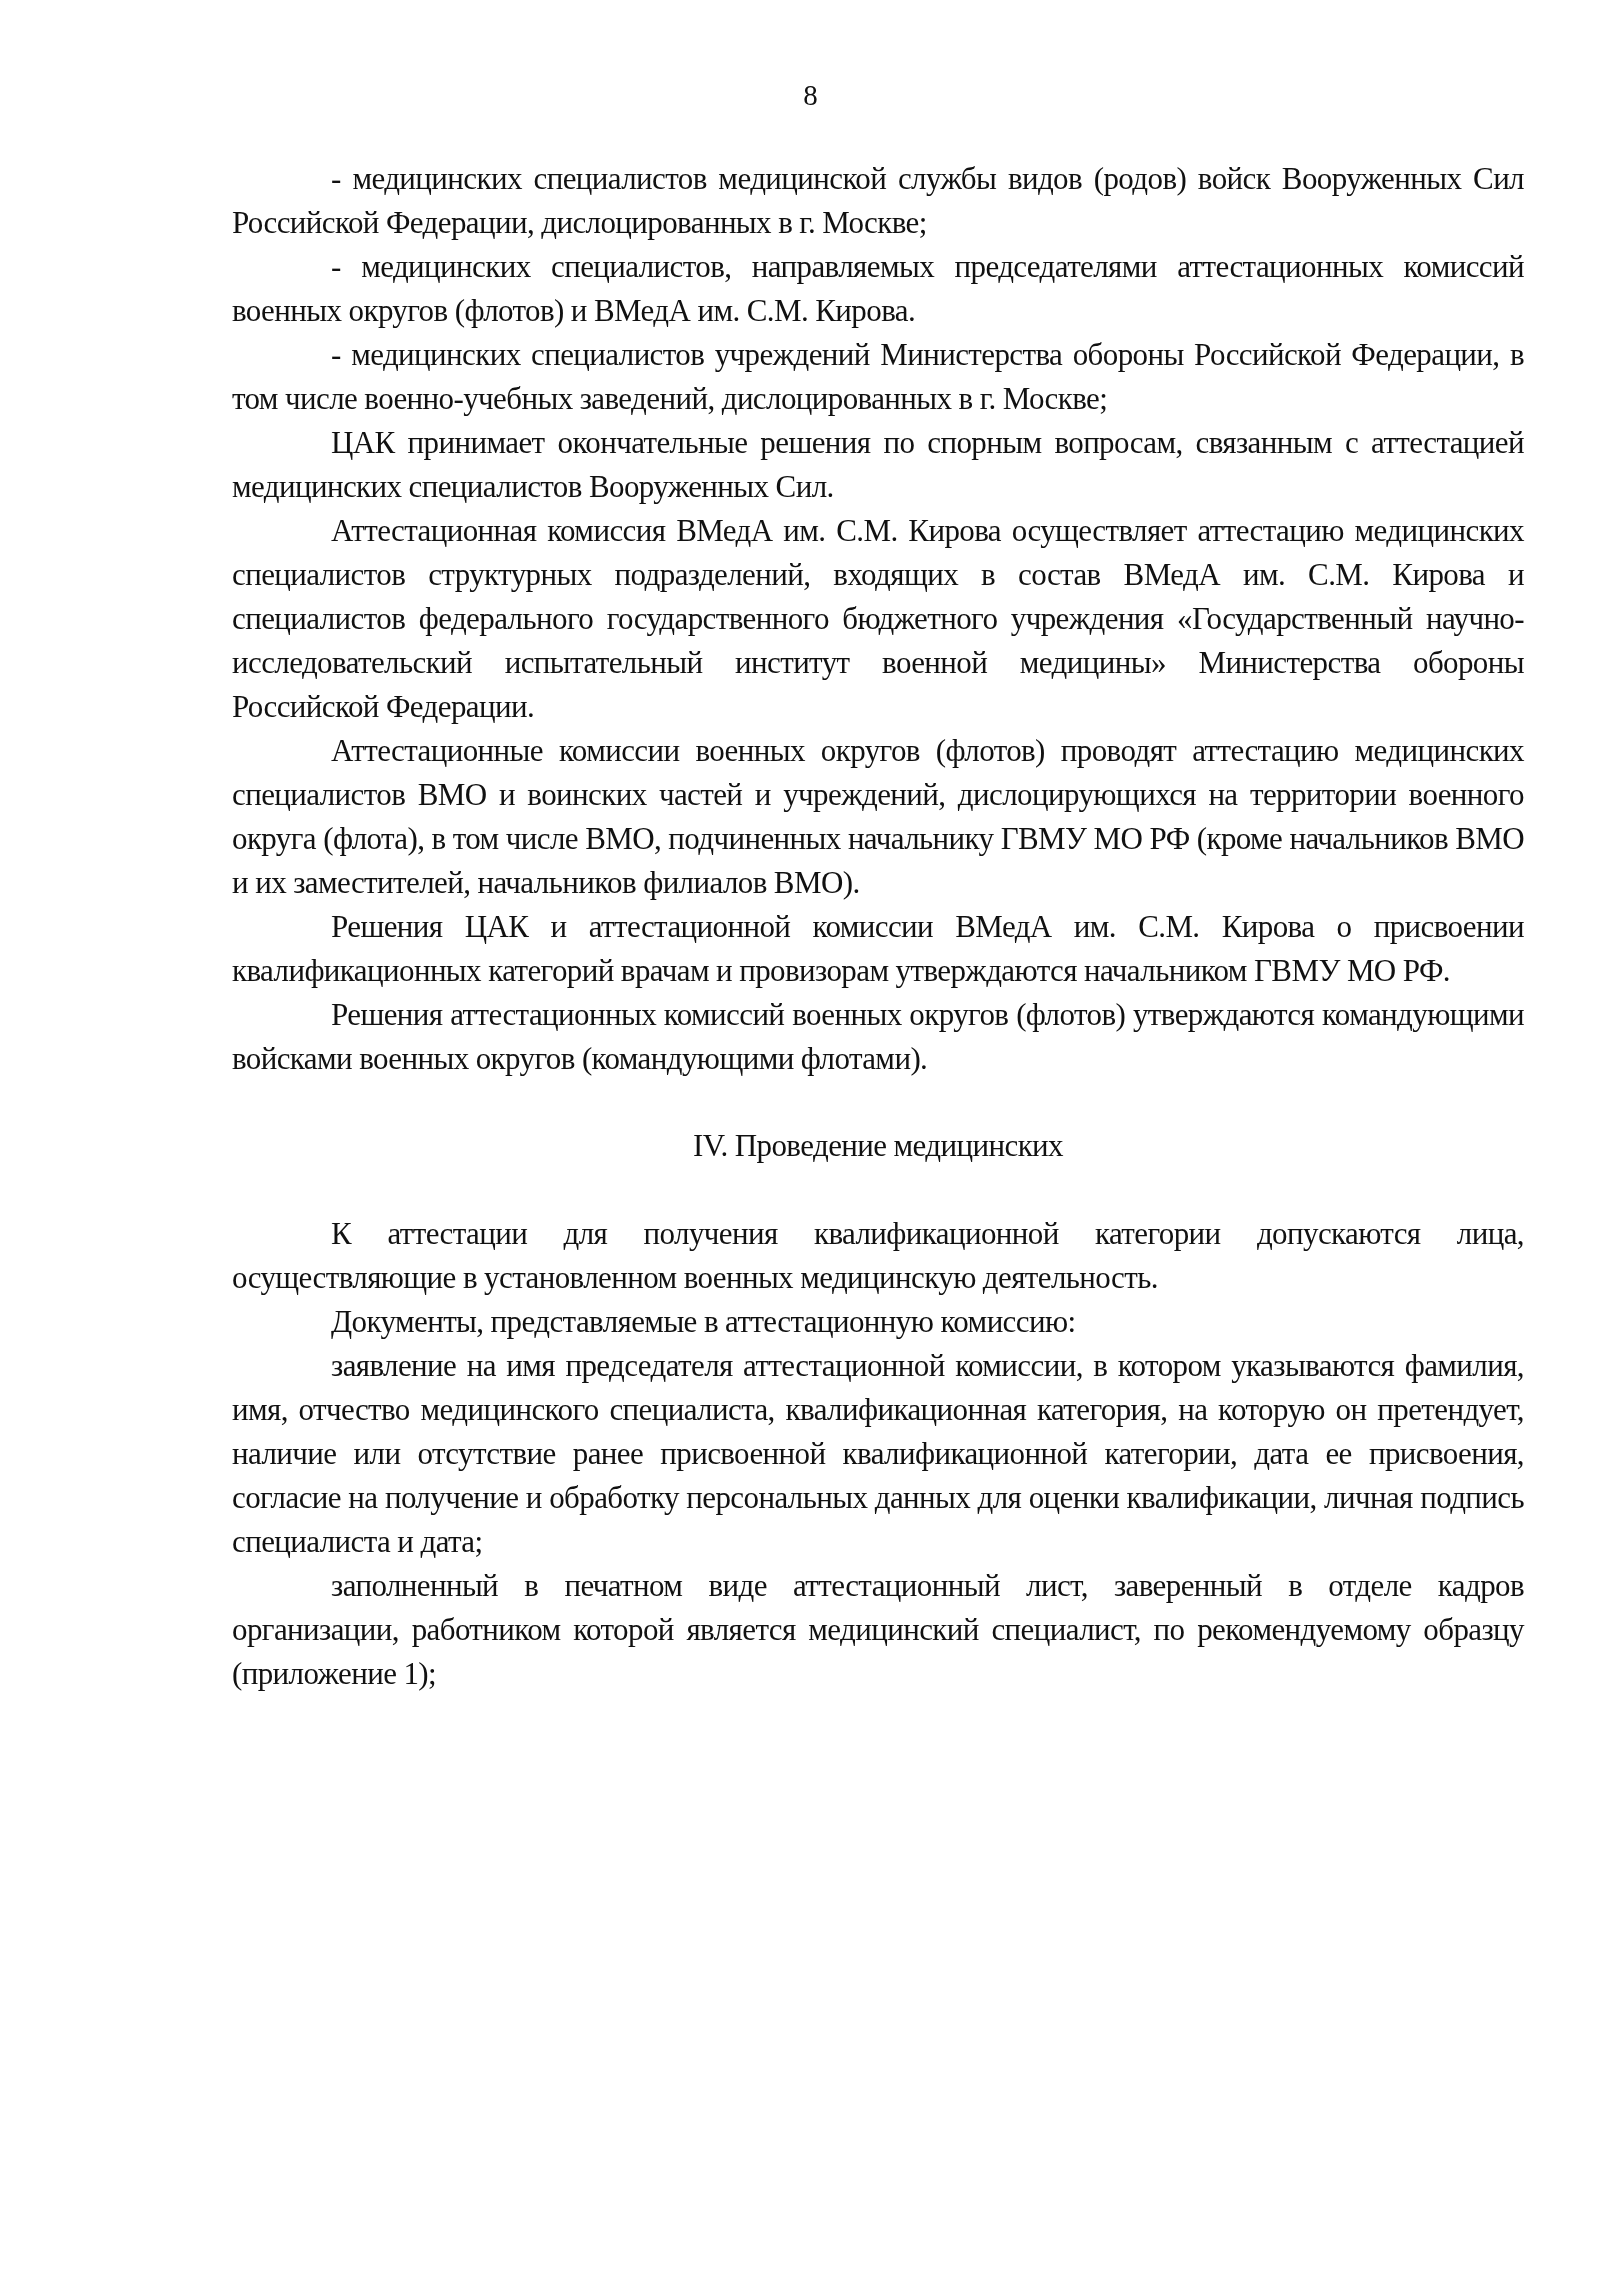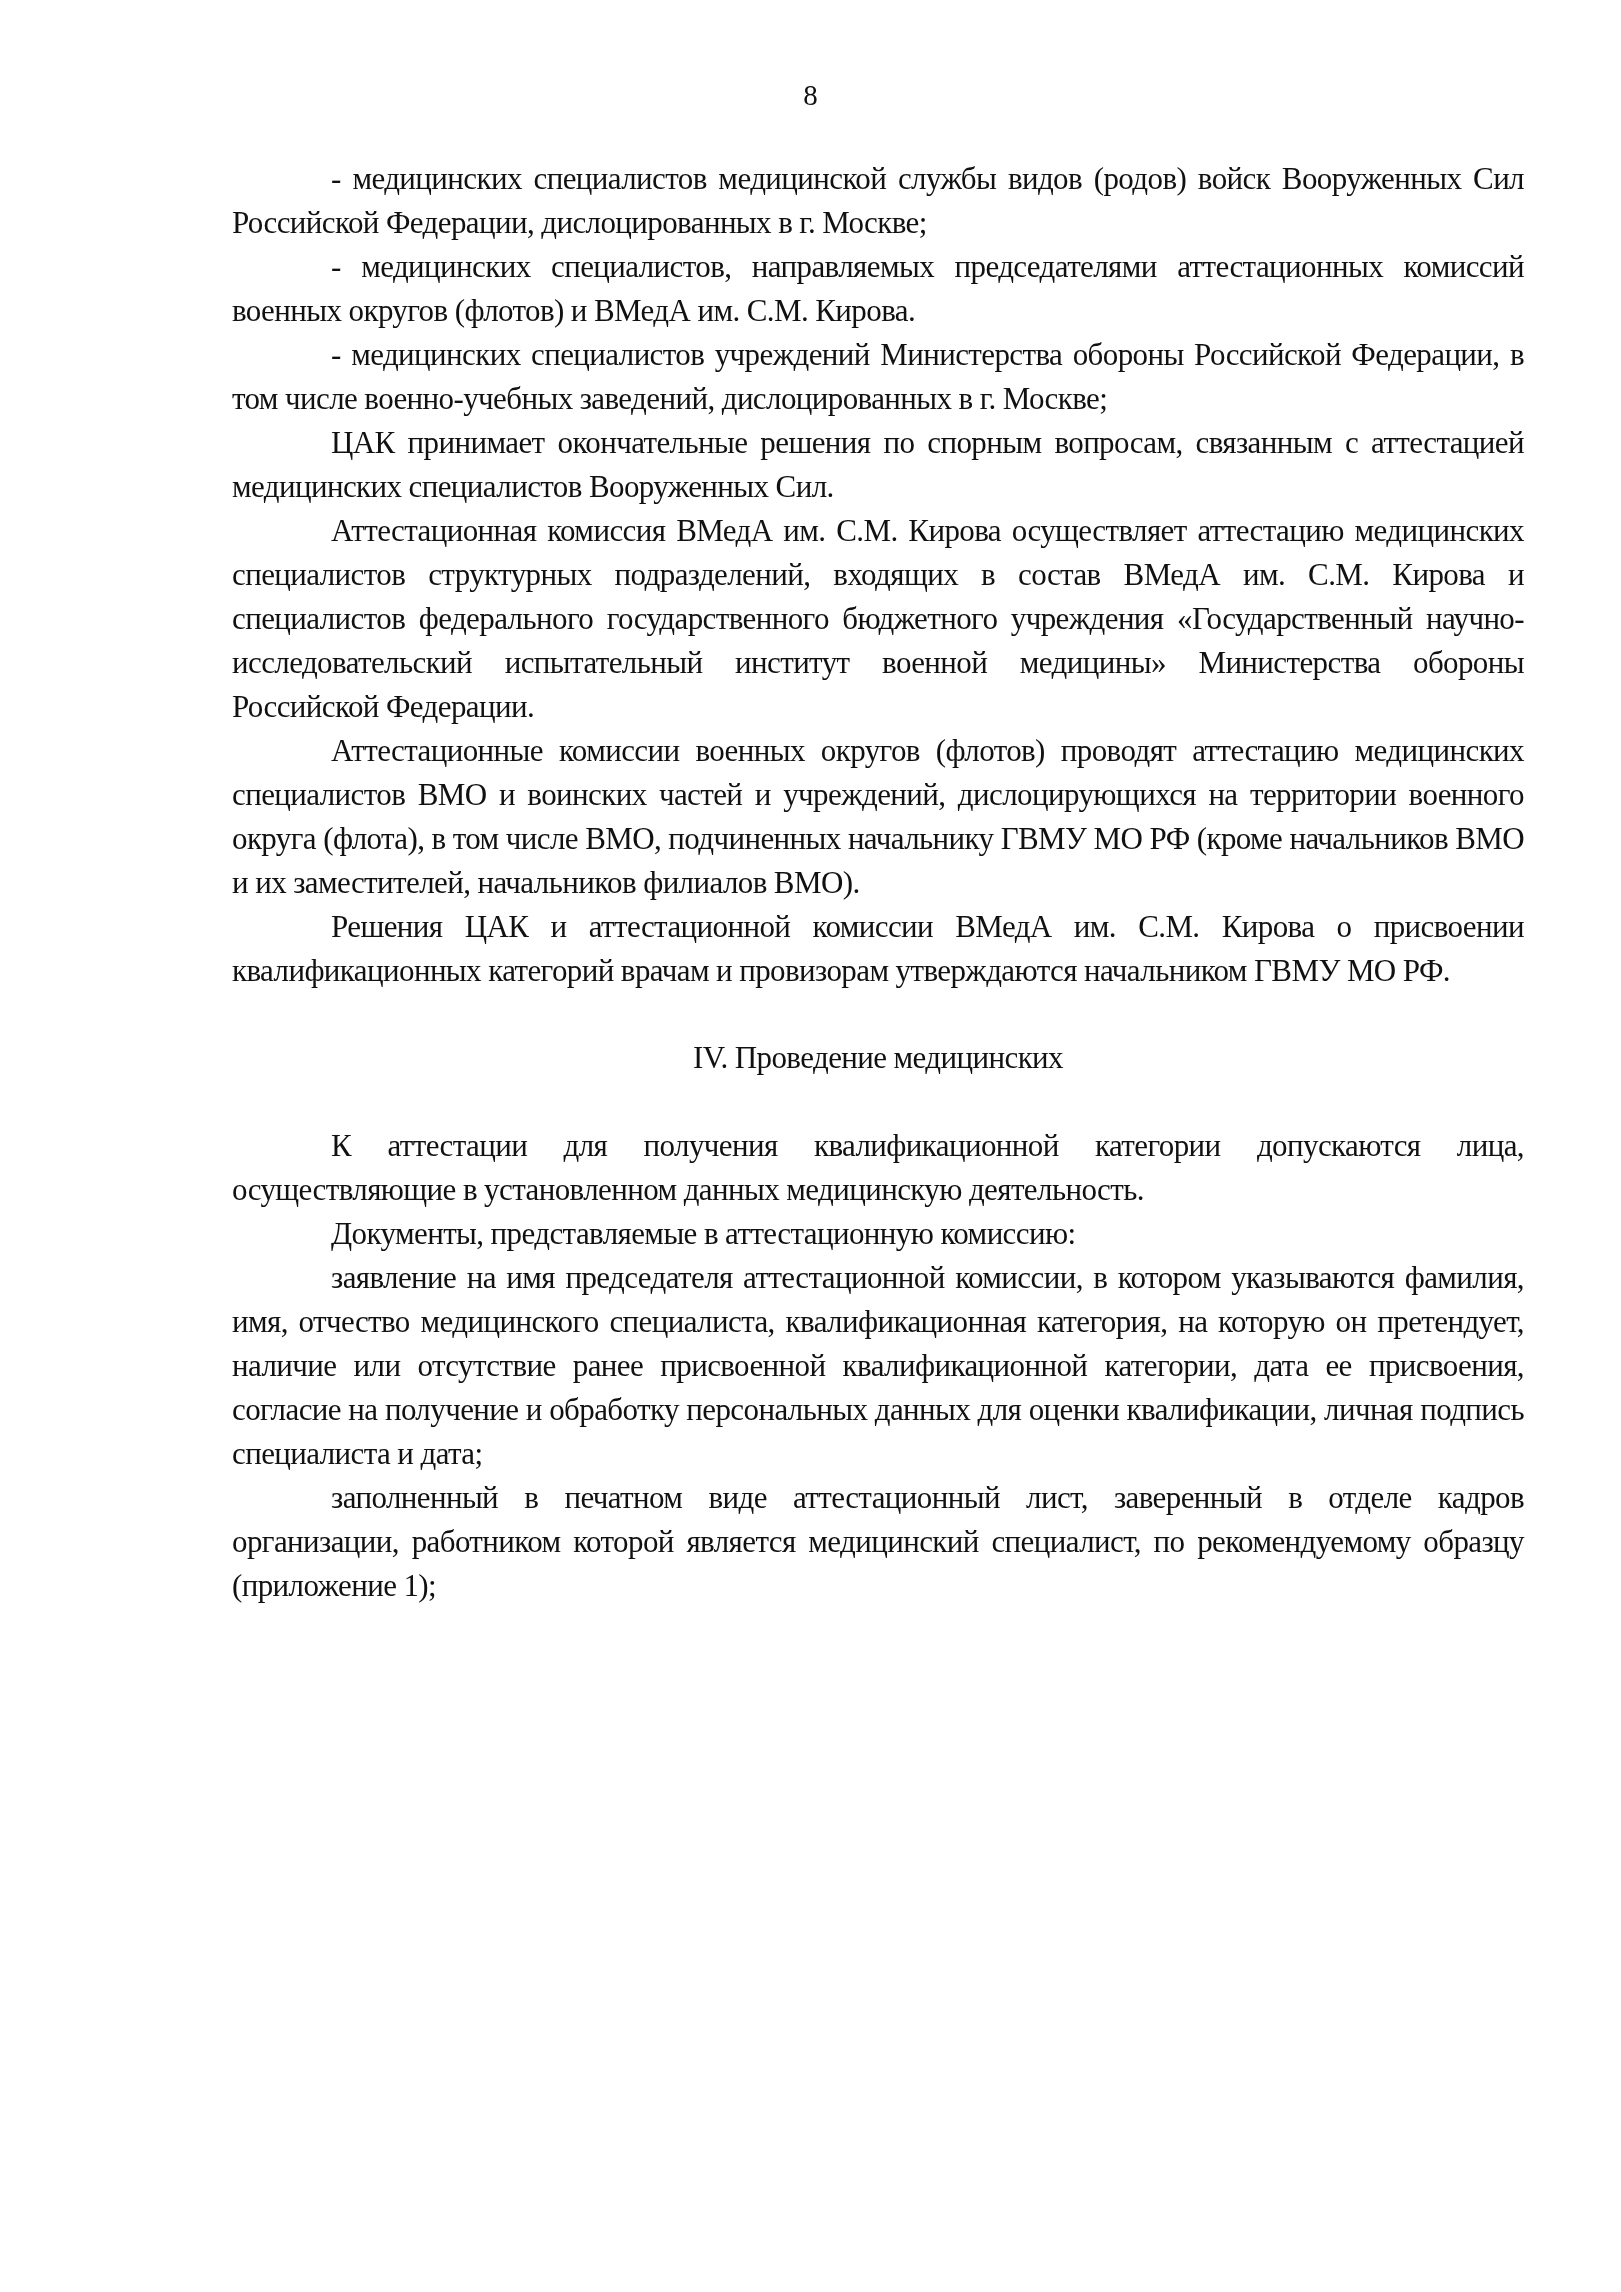--- a/index.html
+++ b/index.html
@@ -30,22 +30,23 @@
   <div class="page-number">8</div>
 
   <div class="body">
     <p class="para">- медицинских специалистов медицинской службы видов (родов) войск Вооруженных Сил Российской Федерации, дислоцированных в г. Москве;</p>
     <p class="para">- медицинских специалистов, направляемых председателями аттестационных комиссий военных округов (флотов) и ВМедА им. С.М. Кирова.</p>
     <p class="para">- медицинских специалистов учреждений Министерства обороны Российской Федерации, в том числе военно-учебных заведений, дислоцированных в г. Москве;</p>
     <p class="para">ЦАК принимает окончательные решения по спорным вопросам, связанным с аттестацией медицинских специалистов Вооруженных Сил.</p>
     <p class="para">Аттестационная комиссия ВМедА им. С.М. Кирова осуществляет аттестацию медицинских специалистов структурных подразделений, входящих в состав ВМедА им. С.М. Кирова и специалистов федерального государственного бюджетного учреждения «Государственный научно-исследовательский испытательный институт военной медицины» Министерства обороны Российской Федерации.</p>
     <p class="para">Аттестационные комиссии военных округов (флотов) проводят аттестацию медицинских специалистов ВМО и воинских частей и учреждений, дислоцирующихся на территории военного округа (флота), в том числе ВМО, подчиненных начальнику ГВМУ МО РФ (кроме начальников ВМО и их заместителей, начальников филиалов ВМО).</p>
     <p class="para">Решения ЦАК и аттестационной комиссии ВМедА им. С.М. Кирова о присвоении квалификационных категорий врачам и провизорам утверждаются начальником ГВМУ МО РФ.</p>
+    <p class="para">Решения аттестационных комиссий военных округов (флотов) утверждаются командующими войсками военных округов (командующими флотами).</p>
 
     <p class="para heading">IV. Проведение медицинских</p>
 
-    <p class="para">К аттестации для получения квалификационной категории допускаются лица, осуществляющие в установленном данных медицинскую деятельность.</p>
+    <p class="para">К аттестации для получения квалификационной категории допускаются лица, осуществляющие в установленном военных медицинскую деятельность.</p>
     <p class="para">Документы, представляемые в аттестационную комиссию:</p>
     <p class="para">заявление на имя председателя аттестационной комиссии, в котором указываются фамилия, имя, отчество медицинского специалиста, квалификационная категория, на которую он претендует, наличие или отсутствие ранее присвоенной квалификационной категории, дата ее присвоения, согласие на получение и обработку персональных данных для оценки квалификации, личная подпись специалиста и дата;</p>
     <p class="para">заполненный в печатном виде аттестационный лист, заверенный в отделе кадров организации, работником которой является медицинский специалист, по рекомендуемому образцу (приложение 1);</p>
   </div>
 </div>
 
 
 </body></html>

